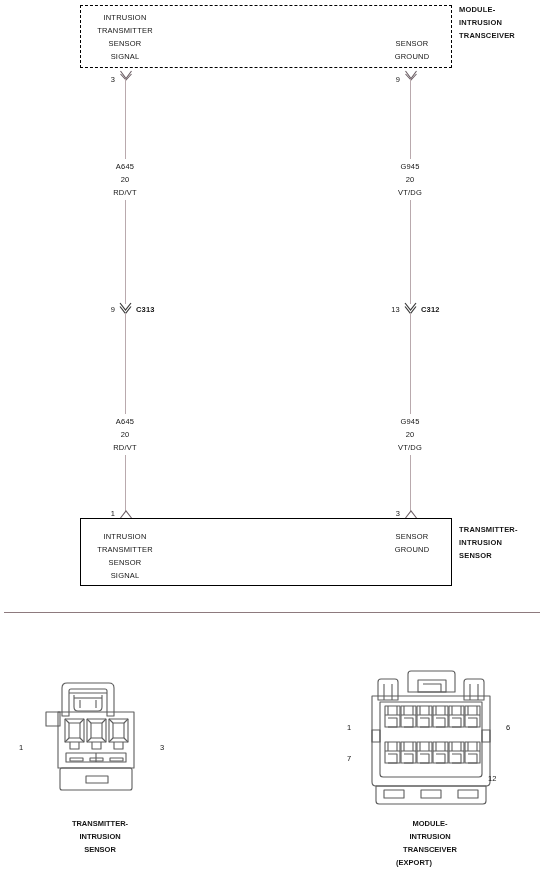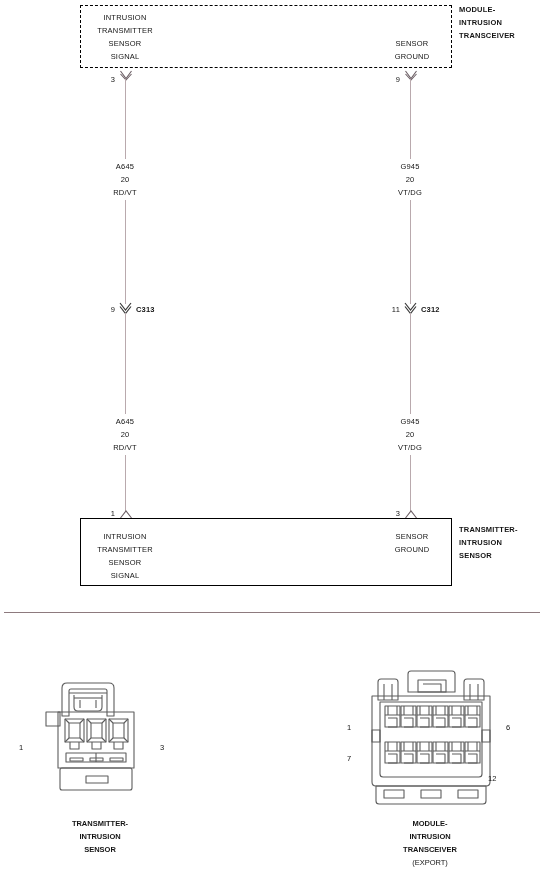--- a/index.html
+++ b/index.html
@@ -162,21 +162,21 @@
   <div class="lbl ctr" style="left:375px; top:174px; width:70px;">20</div>
   <div class="lbl ctr" style="left:375px; top:187px; width:70px;">VT/DG</div>
   <div class="wire" style="left:410px; top:200px; height:104px;"></div>
 
   <div class="conn-sym" style="left:404px; top:301px;">
     <svg width="13" height="14" viewBox="0 0 13 14">
       <path d="M1 2 L6.5 9 L12 2" fill="none" stroke="#3b3b3b" stroke-width="1.2"></path>
       <path d="M1 5.5 L6.5 12.5 L12 5.5" fill="none" stroke="#3b3b3b" stroke-width="1.2"></path>
     </svg>
   </div>
-  <div class="lbl rgt" style="left:375px; top:304px; width:25px;">11</div>
+  <div class="lbl rgt" style="left:375px; top:304px; width:25px;">13</div>
   <div class="lbl lbl-b" style="left:421px; top:304px;">C312</div>
 
   <div class="wire" style="left:410px; top:313px; height:101px;"></div>
   <div class="lbl ctr" style="left:375px; top:416px; width:70px;">G945</div>
   <div class="lbl ctr" style="left:375px; top:429px; width:70px;">20</div>
   <div class="lbl ctr" style="left:375px; top:442px; width:70px;">VT/DG</div>
   <div class="wire" style="left:410px; top:455px; height:56px;"></div>
 
   <div class="term" style="left:119px; top:508px;">
     <svg width="14" height="11" viewBox="0 0 14 11">
@@ -322,15 +322,15 @@
     </svg>
   </div>
   <div class="lbl" style="left:347px; top:722px;">1</div>
   <div class="lbl" style="left:506px; top:722px;">6</div>
   <div class="lbl" style="left:347px; top:753px;">7</div>
   <div class="lbl" style="left:488px; top:753px;margin-top:20px;">12</div>
 
   <div class="cap" style="left:350px; top:818px; width:160px;">MODULE-</div>
   <div class="cap" style="left:350px; top:831px; width:160px;">INTRUSION</div>
   <div class="cap" style="left:350px; top:844px; width:160px;">TRANSCEIVER</div>
-  <div class="cap" style="left:350px; top:857px; width:160px; font-weight:normal;">(EXPORT)</div>
+  <div class="cap" style="left:334px; top:857px; width:160px; font-weight:bold;">(EXPORT)</div>
 
 </div>
 
 </body></html>

